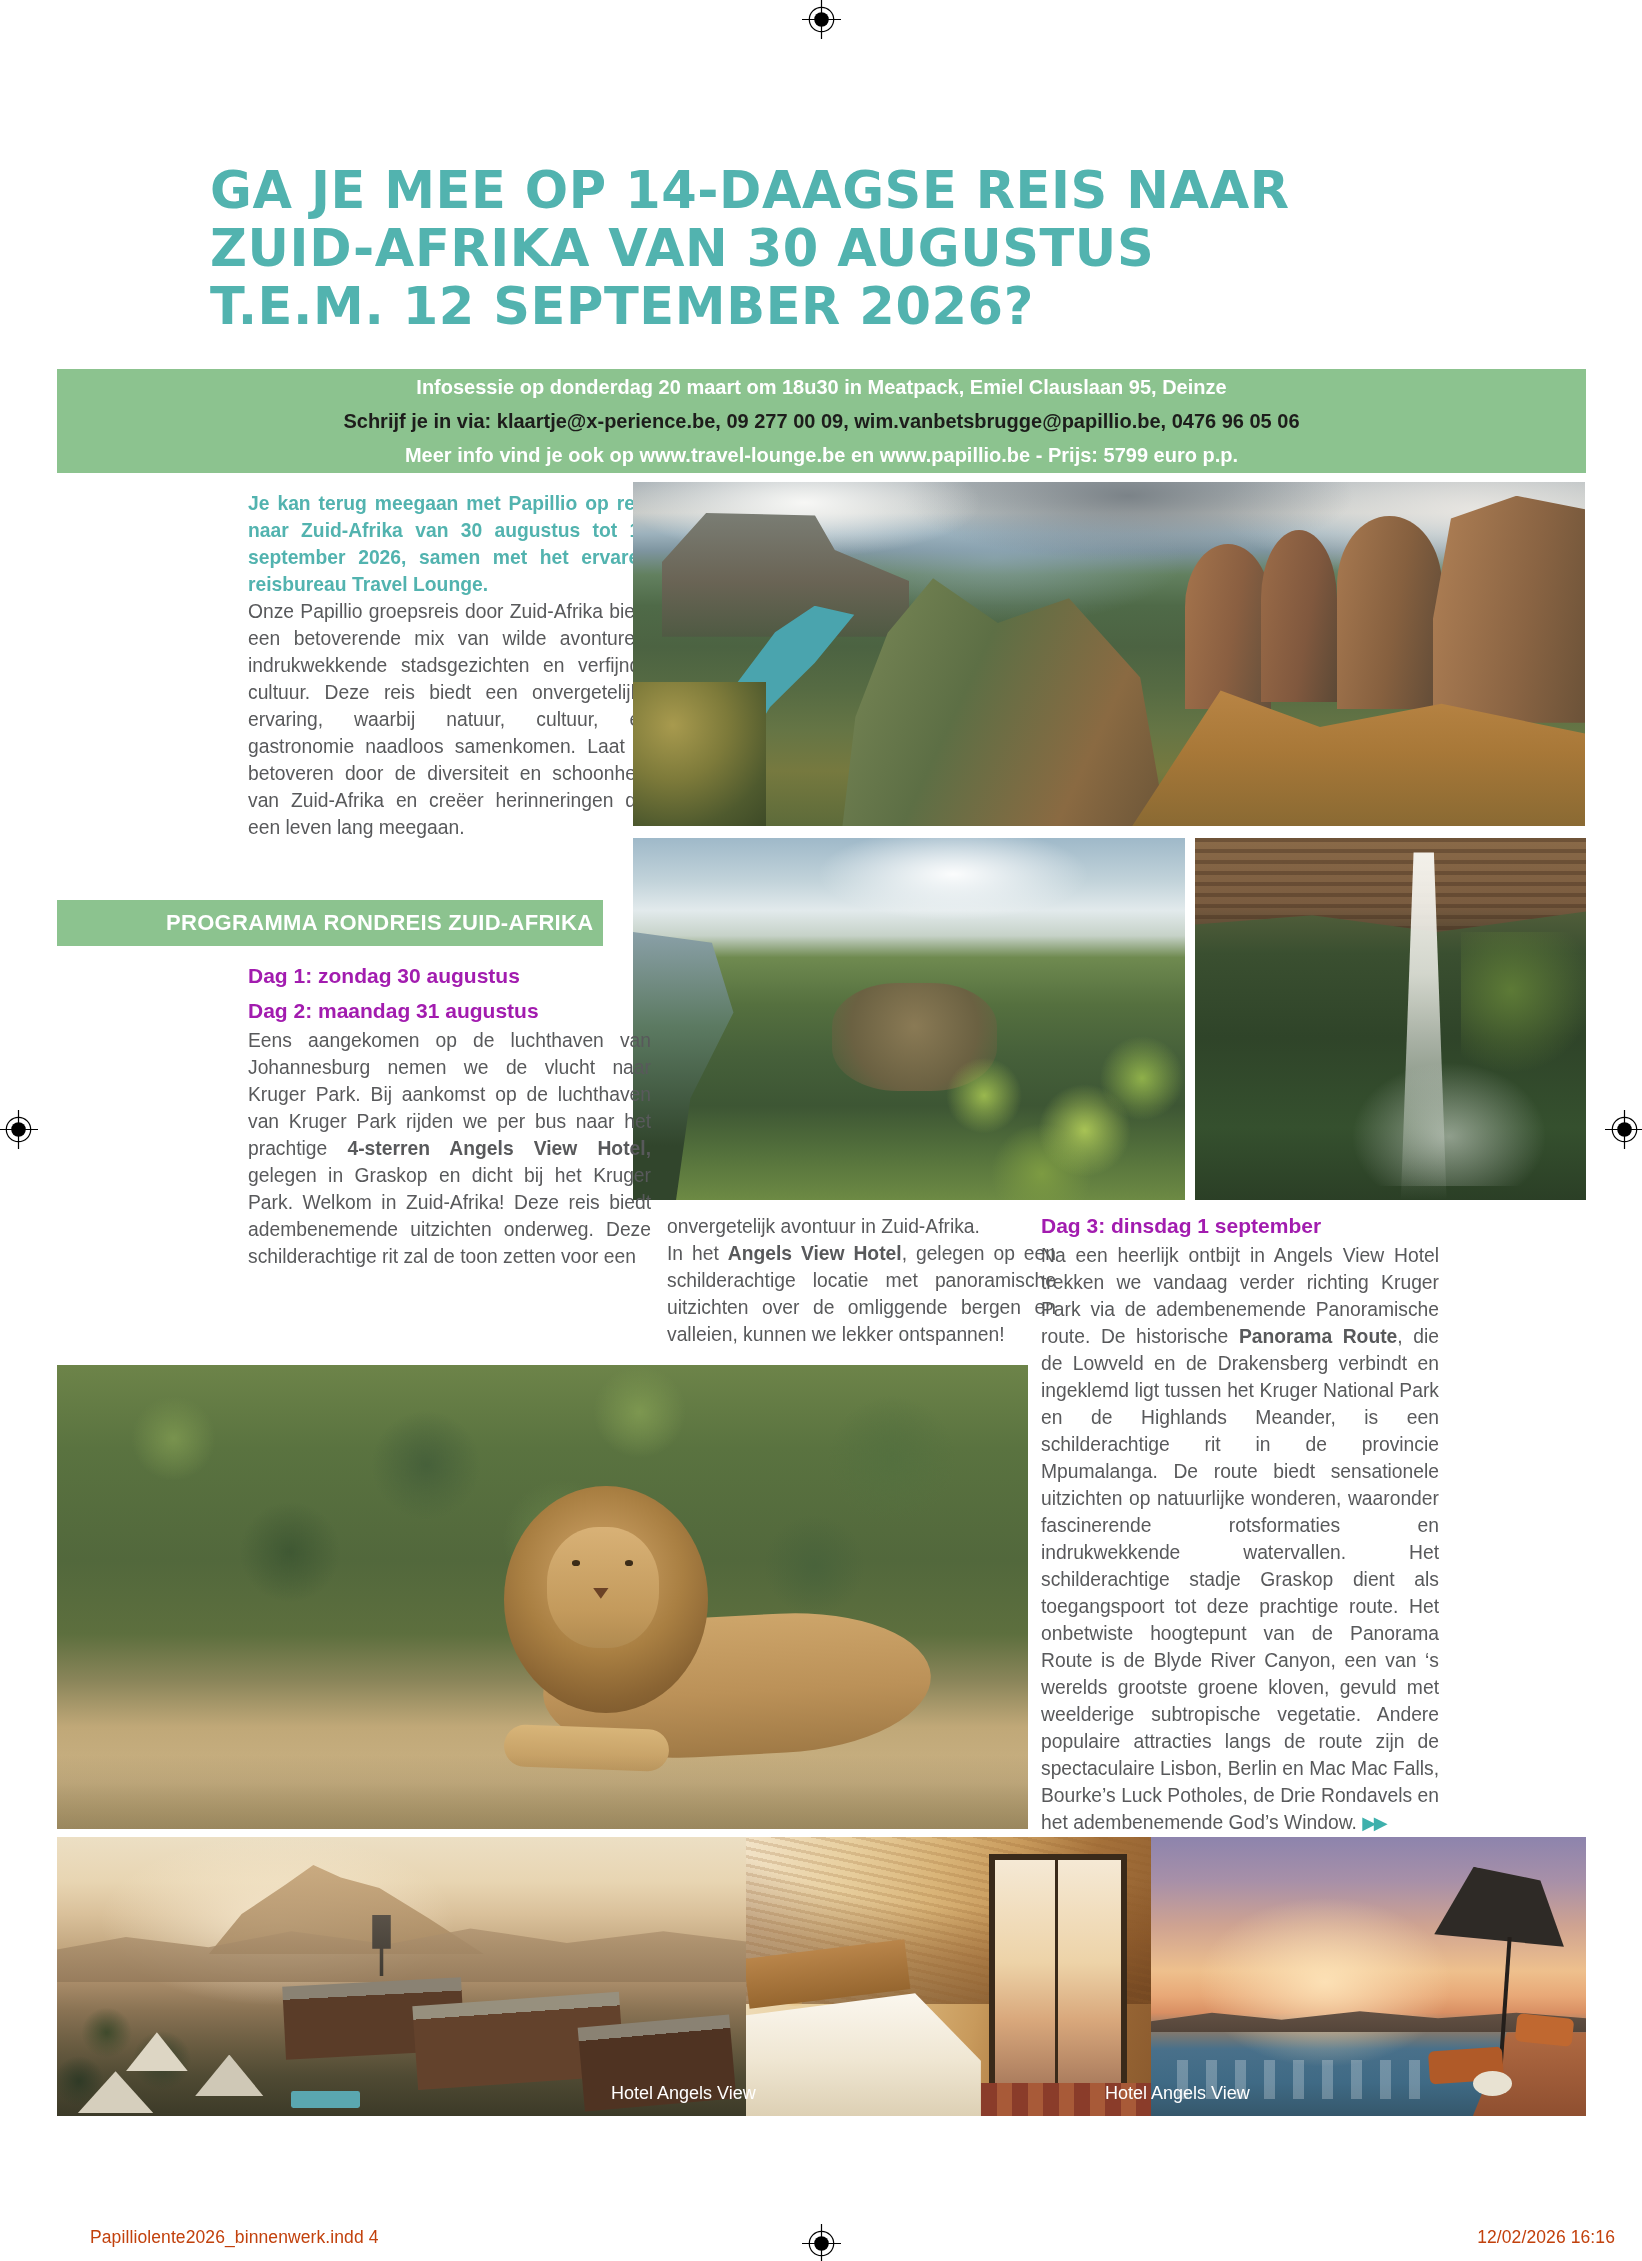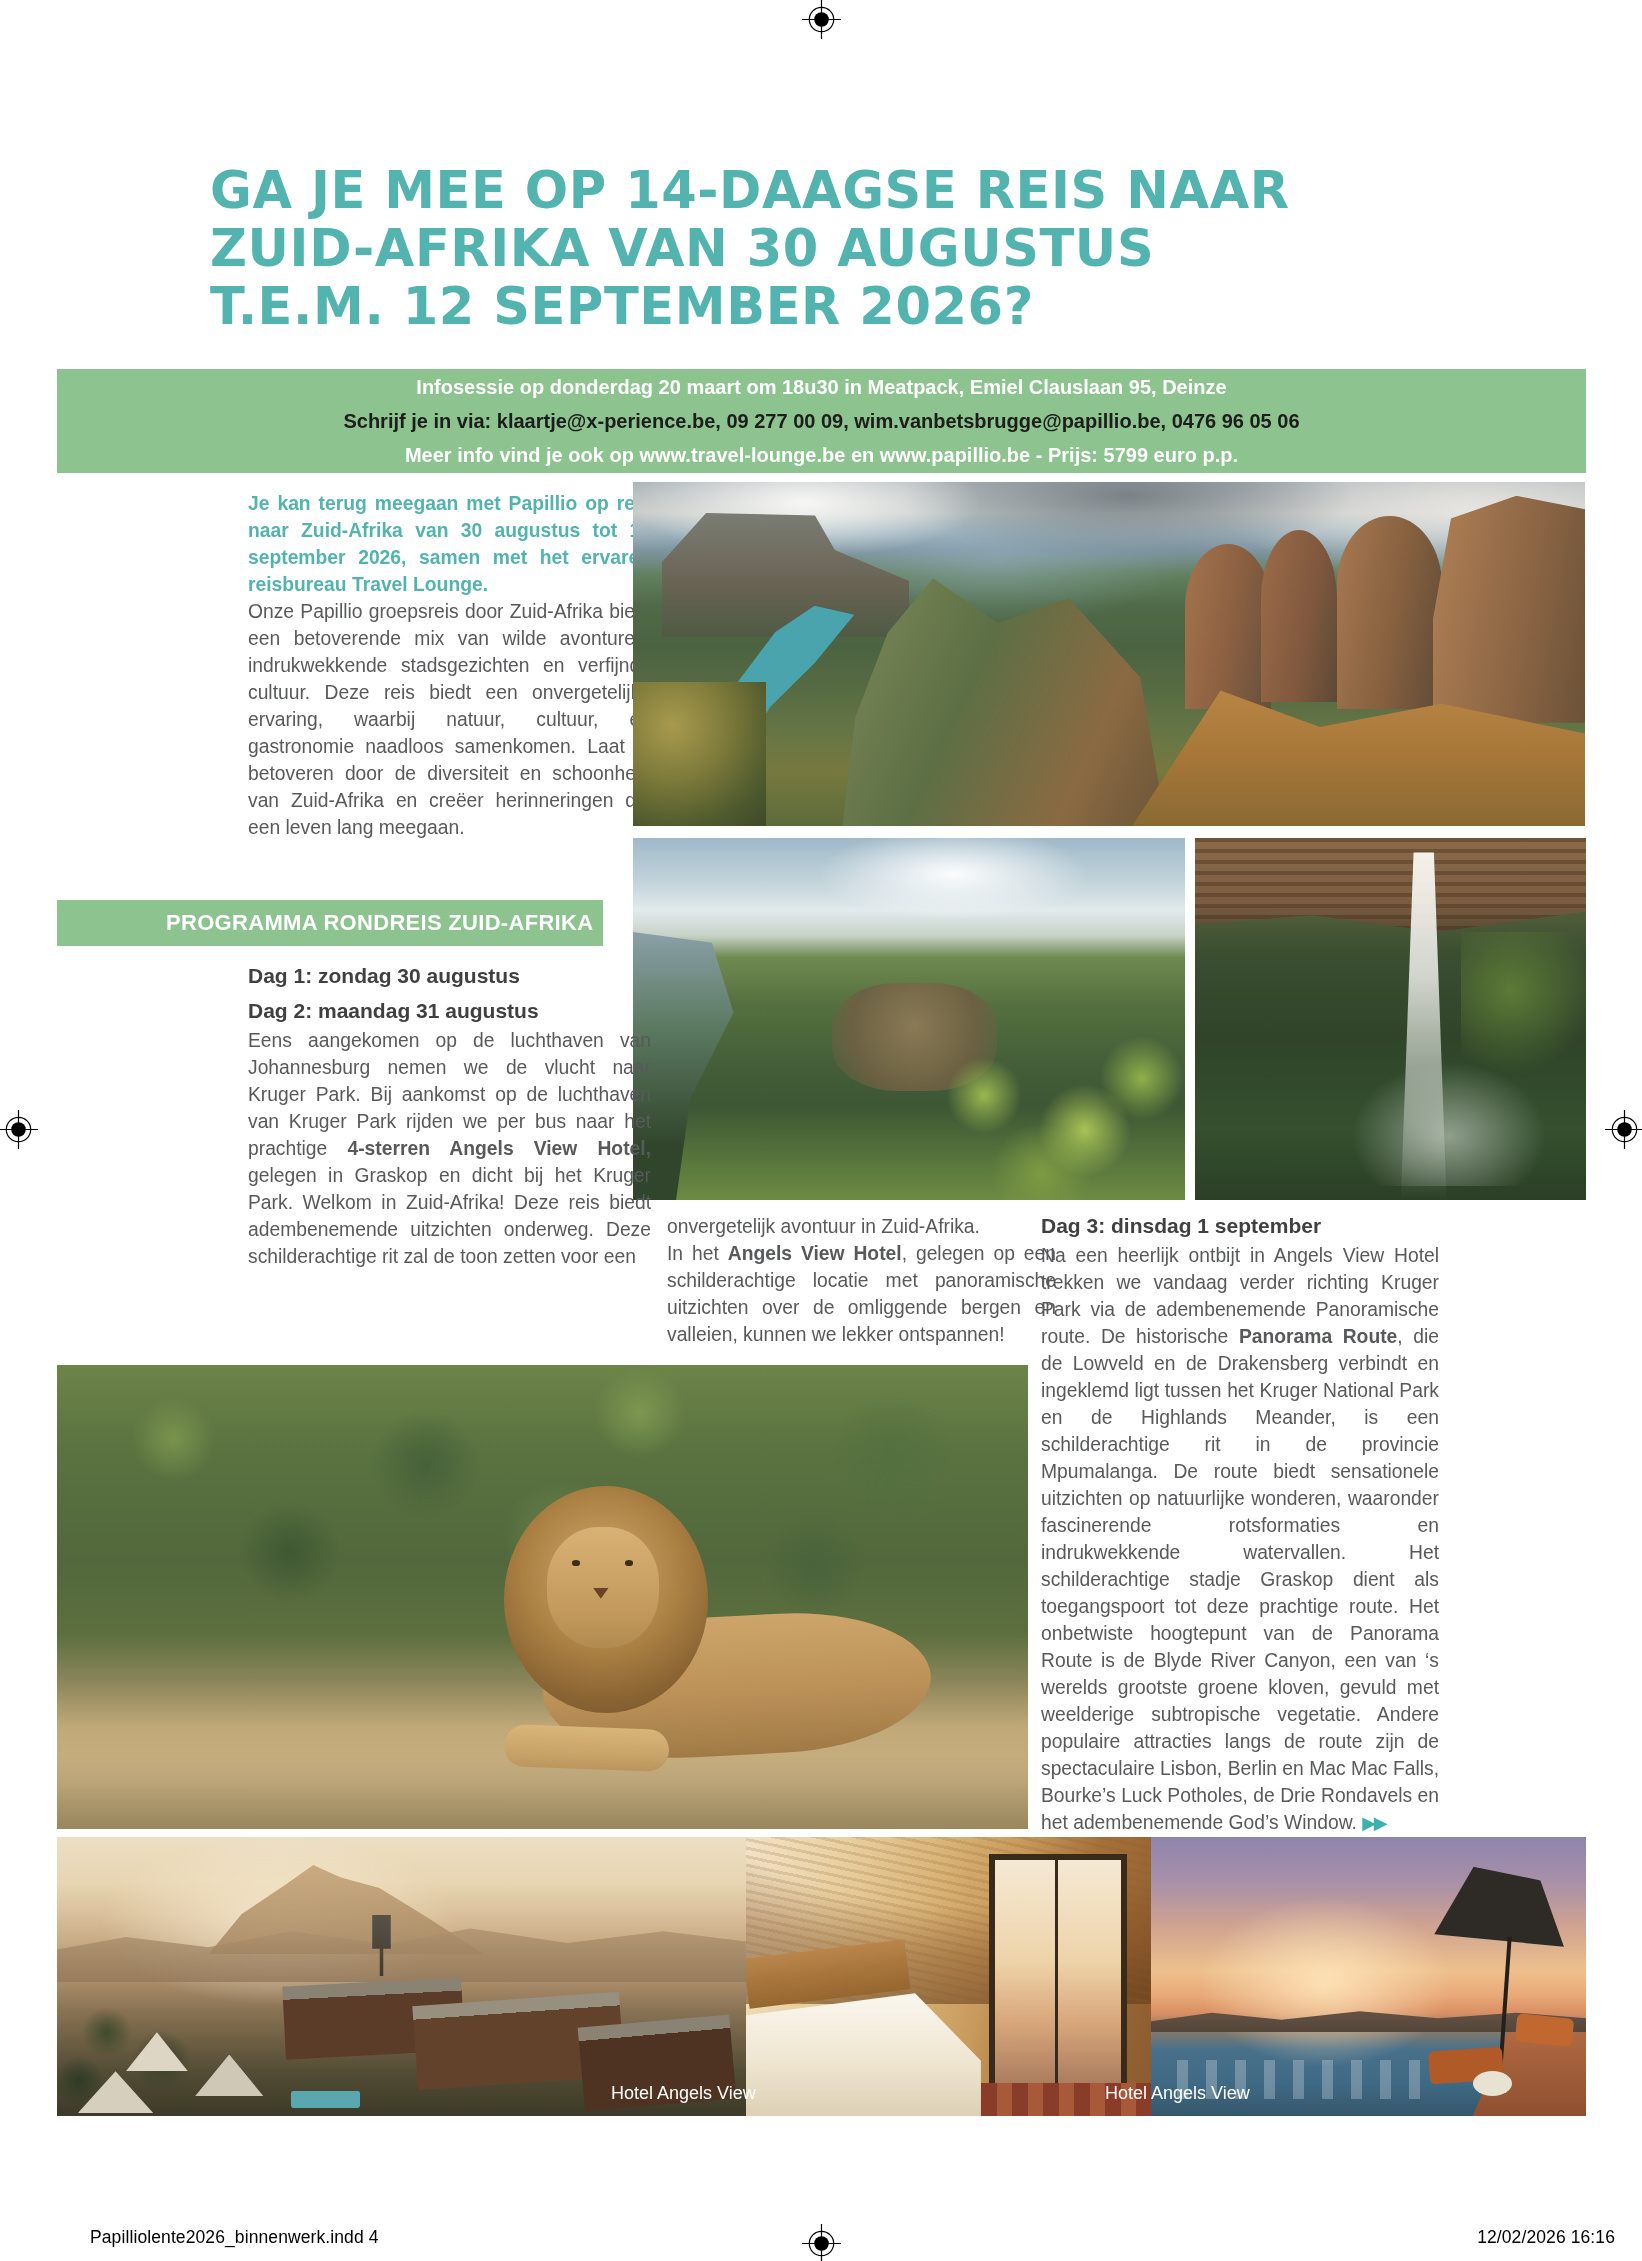--- a/index.html
+++ b/index.html
@@ -14,21 +14,21 @@
          font-size:51px;line-height:58px;letter-spacing:0.6px;color:#52B3AF;}
   
   .banner{position:absolute;left:57px;top:369px;width:1529px;height:104px;background:#8CC38F;
           text-align:center;font-weight:bold;font-size:20px;line-height:34px;padding-top:1.2px;box-sizing:border-box;}
   .banner .w{color:#ffffff;}
   .banner .b{color:#1d1d1b;}
   
   .col{position:absolute;color:#58595B;font-size:19.3px;line-height:27px;text-align:justify;margin-left:37px;}
   .lead{color:#52B3AF;font-weight:bold;margin:0 0 1.2px 0;}
   .col p{margin:0;}
-  .dayhead{color:#404040;font-weight:bold;font-size:21px;line-height:26.5px;margin:8.4px 0 2.4px 0;text-align:left;}
+  .dayhead{color:#a21caf;font-weight:bold;font-size:21px;line-height:26.5px;margin:8.4px 0 2.4px 0;text-align:left;}
   .dayhead.first{margin-top:0;}
   b{color:#58595B;}
   .dbl-arrow{color:#3EB0AC;font-size:18px;letter-spacing:-2.4px;white-space:nowrap;}
   
   .program-bar{position:absolute;left:57px;top:900px;width:546px;height:46px;background:#8CC38F;
                color:#ffffff;font-weight:bold;font-size:22px;line-height:46px;
                text-align:right;padding-right:9.6px;box-sizing:border-box;letter-spacing:0.3px;}
   
   .photo{position:absolute;overflow:hidden;}
   .ly{position:absolute;}
@@ -177,21 +177,21 @@
   .p-pole{left:81%;top:36%;width:3.6px;height:48%;background:#241f1b;transform:rotate(4deg);}
   .p-deck{left:74%;top:70%;width:26%;height:30%;background:linear-gradient(180deg,#b06a42 0%,#8f4f30 100%);
     clip-path:polygon(30% 0,100% 0,100% 100%,0 100%);}
   .p-chair1{left:64%;top:76%;width:17%;height:12%;border-radius:6px;background:#b05a28;transform:rotate(-4deg);}
   .p-chair2{left:84%;top:64%;width:13%;height:10%;border-radius:6px;background:#c06830;transform:rotate(6deg);}
   .p-table{left:74%;top:84%;width:9%;height:9%;border-radius:50%;background:#e8e2d2;}
   .p-glint{left:6%;top:80%;width:60%;height:14%;
     background:repeating-linear-gradient(90deg,rgba(255,255,255,.25) 0 11px,rgba(255,255,255,0) 11px 29px);}
   
   .caption{position:absolute;color:#ffffff;font-size:18px;font-weight:normal;}
-  .footer-text{position:absolute;top:2227px;color:#000000;font-size:17.5px;letter-spacing:0.1px;}
+  .footer-text{position:absolute;top:2227px;color:#c2410c;font-size:17.5px;letter-spacing:0.1px;}
   .footer-left{left:90px;}
   .footer-right{right:69px;}
 </style>
 </head>
 <body>
 
 <div class="page">
 
   <div class="regmark" style="left:802px;top:0px;">
     <svg width="39" height="39" viewBox="0 0 64 64">

